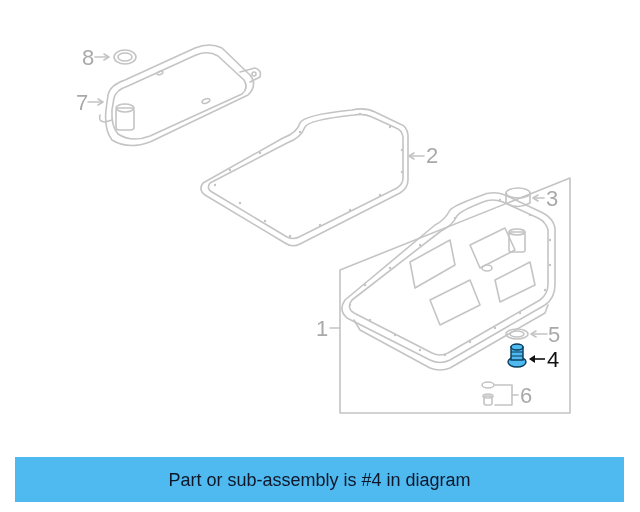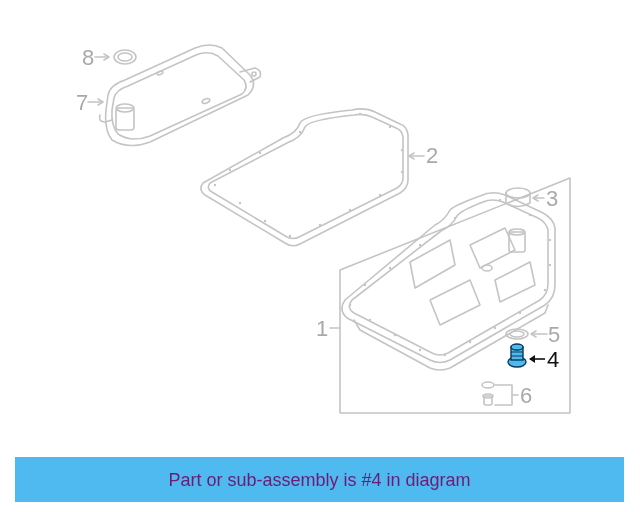--- a/index.html
+++ b/index.html
@@ -1,21 +1,21 @@
 <!DOCTYPE html>
 <html><head>
 <meta charset="utf-8">
 <style>
   html, body { margin:0; padding:0; background:#ffffff; }
   body { width:640px; height:512px; position:relative; overflow:hidden; font-family:"Liberation Sans", sans-serif; }
   #diagram { position:absolute; left:0; top:0; width:640px; height:450px; }
   .callout { font-family:"Liberation Sans", sans-serif; font-size:22px; }
   #banner { position:absolute; left:15px; top:457px; width:609px; height:45px; background:#4fbaf0;
             display:flex; flex-direction:column; align-items:center; justify-content:center; }
-  #banner span { display:block; font-size:18px; line-height:20px; color:#701a75; font-family:"Liberation Sans", sans-serif; }
+  #banner span { display:block; font-size:18px; line-height:20px; color:#0f172a; font-family:"Liberation Sans", sans-serif; }
 </style>
 </head>
 <body>
 
 <svg id="diagram" viewBox="0 0 640 450" xmlns="http://www.w3.org/2000/svg">
   <g fill="none" stroke="#c4c4c4" stroke-width="1.6" stroke-linejoin="round" stroke-linecap="round">
 
     <g>
       <ellipse cx="125" cy="57" rx="11" ry="7"></ellipse>
       <ellipse cx="125" cy="57" rx="7" ry="4"></ellipse>

